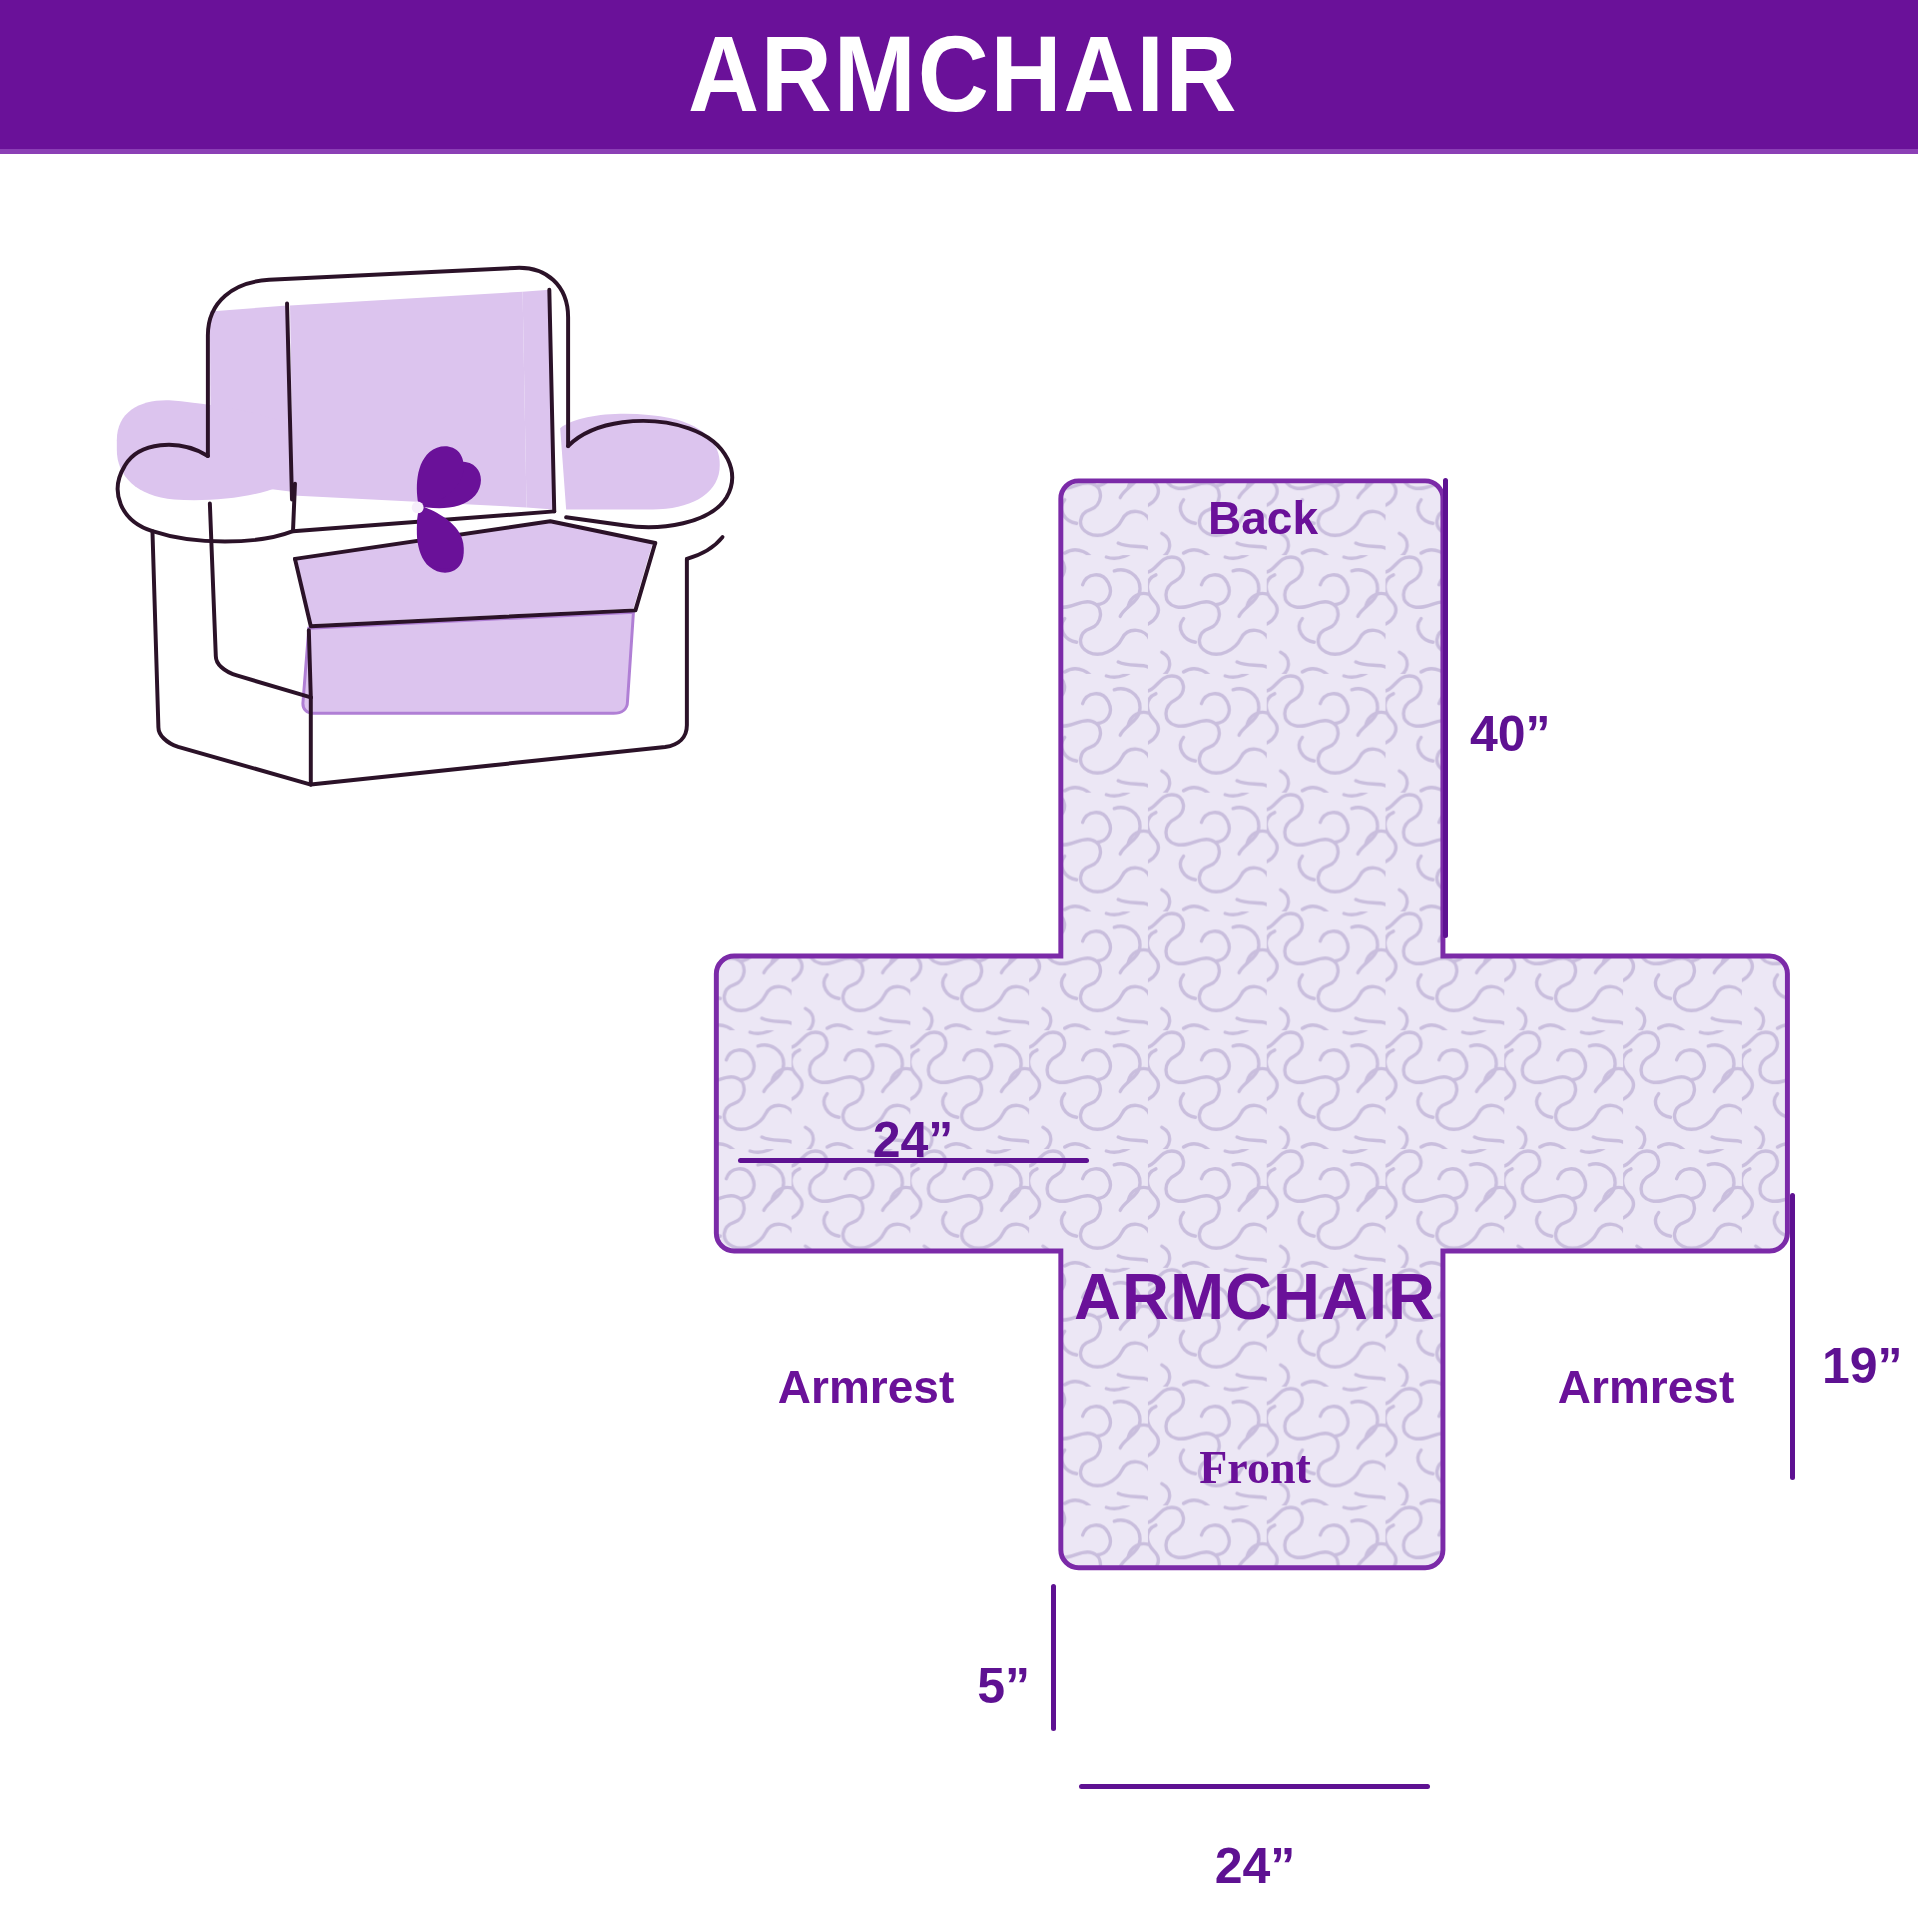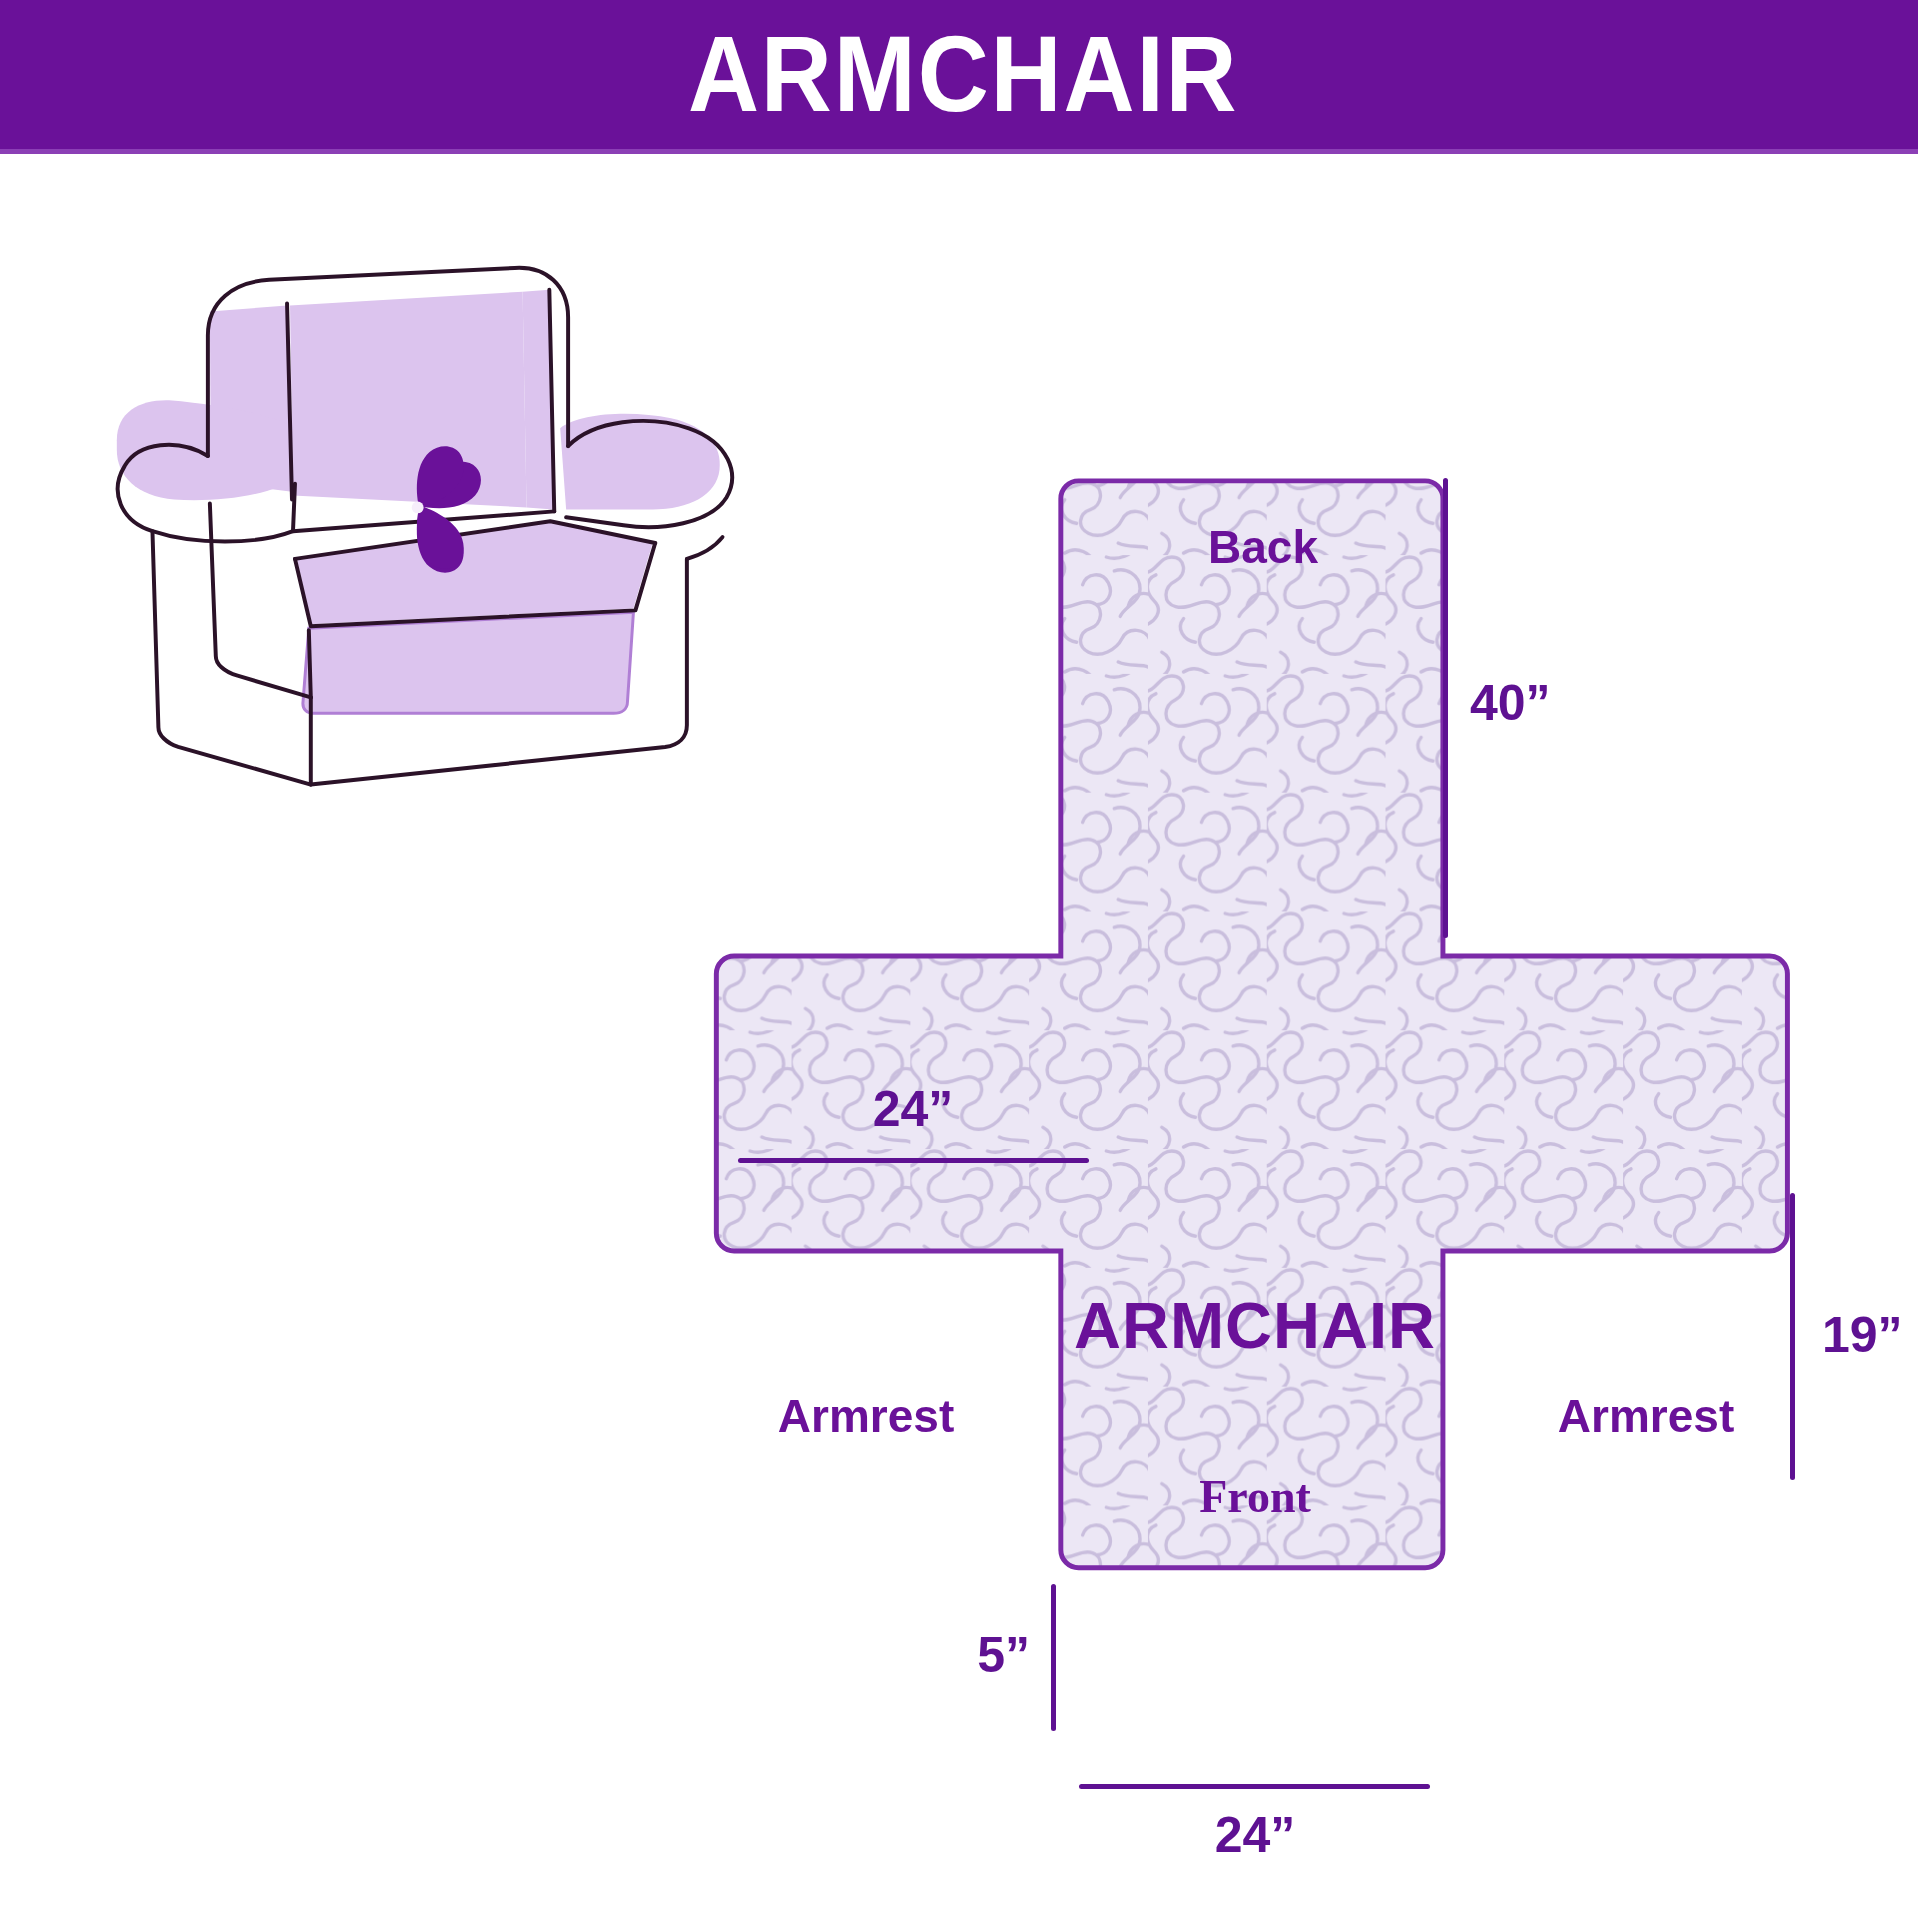--- a/index.html
+++ b/index.html
@@ -66,29 +66,29 @@
   }
   #cover-diagram svg { display: block; width: 100%; height: 100%; }
 
   .cover-label {
     position: absolute;
     color: #6A1199;
     font-weight: 700;
     font-family: "Liberation Sans", "DejaVu Sans", sans-serif;
     white-space: nowrap;
     line-height: 1;
-    margin-top: 29px;
   }
   .dim-label {
     position: absolute;
     color: #5E1192;
     font-weight: 700;
     font-family: "Liberation Sans", "DejaVu Sans", sans-serif;
     white-space: nowrap;
     line-height: 1;
+    margin-top: 31px;
   }
   .dim-line-v {
     position: absolute;
     width: 5px;
     background: #5E1192;
     border-radius: 3px;
   }
   .dim-line-h {
     position: absolute;
     height: 5px;

